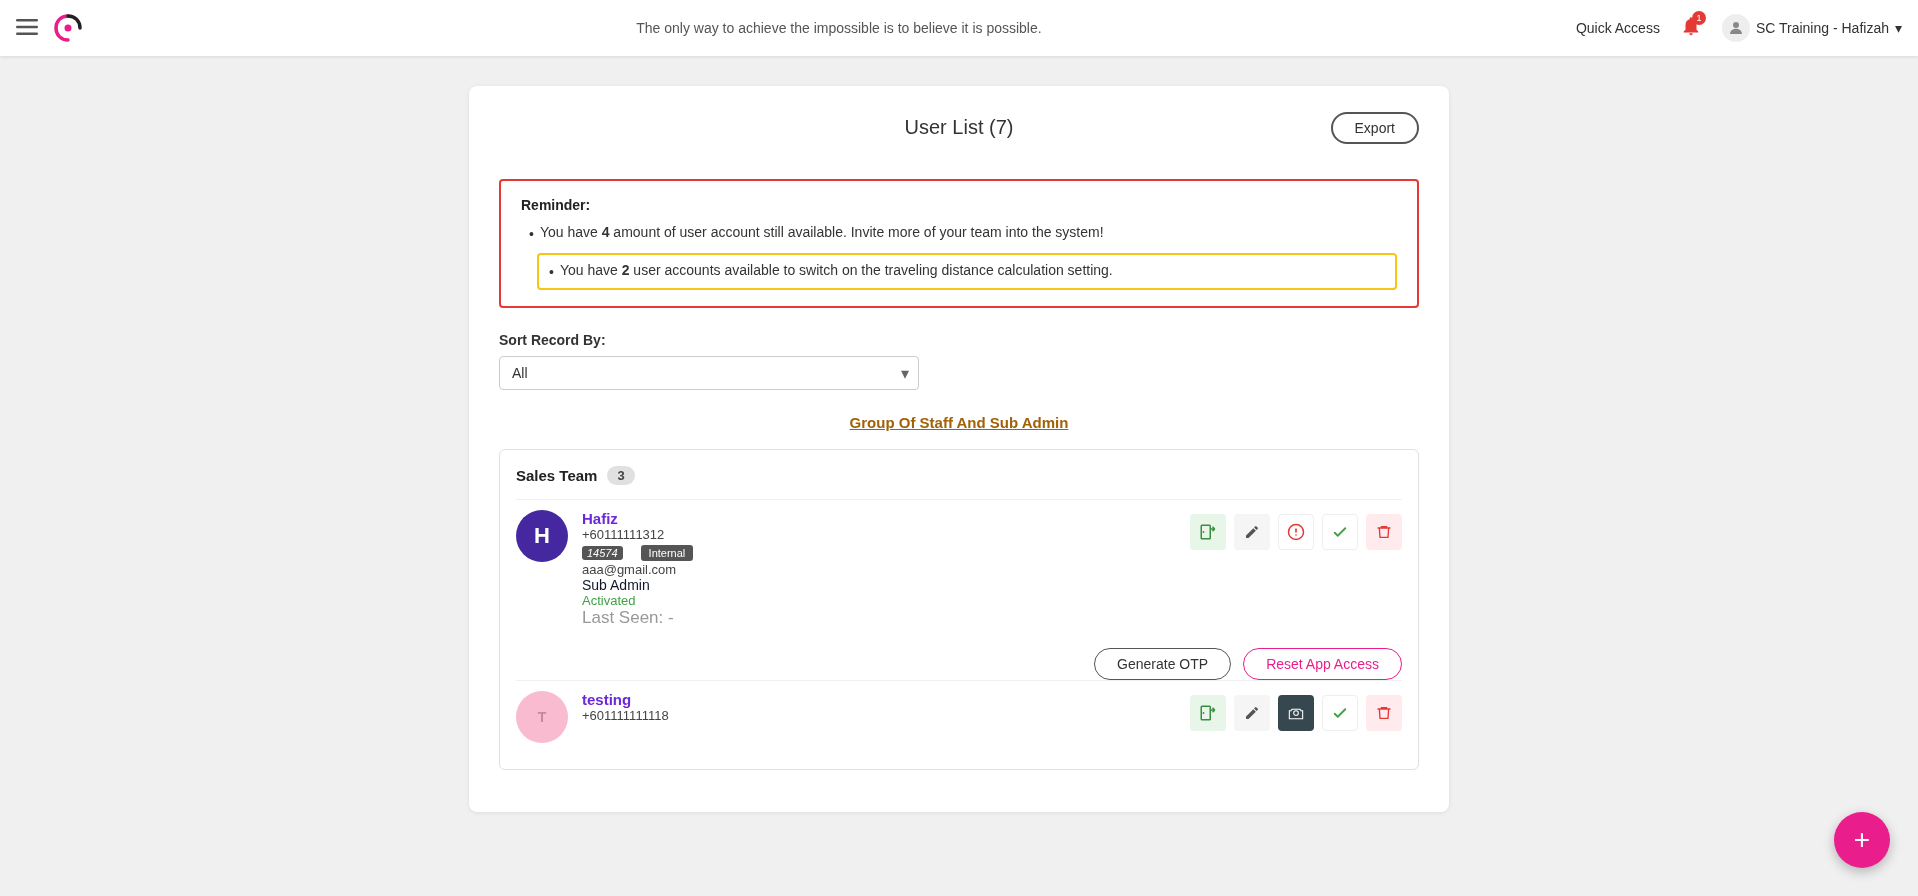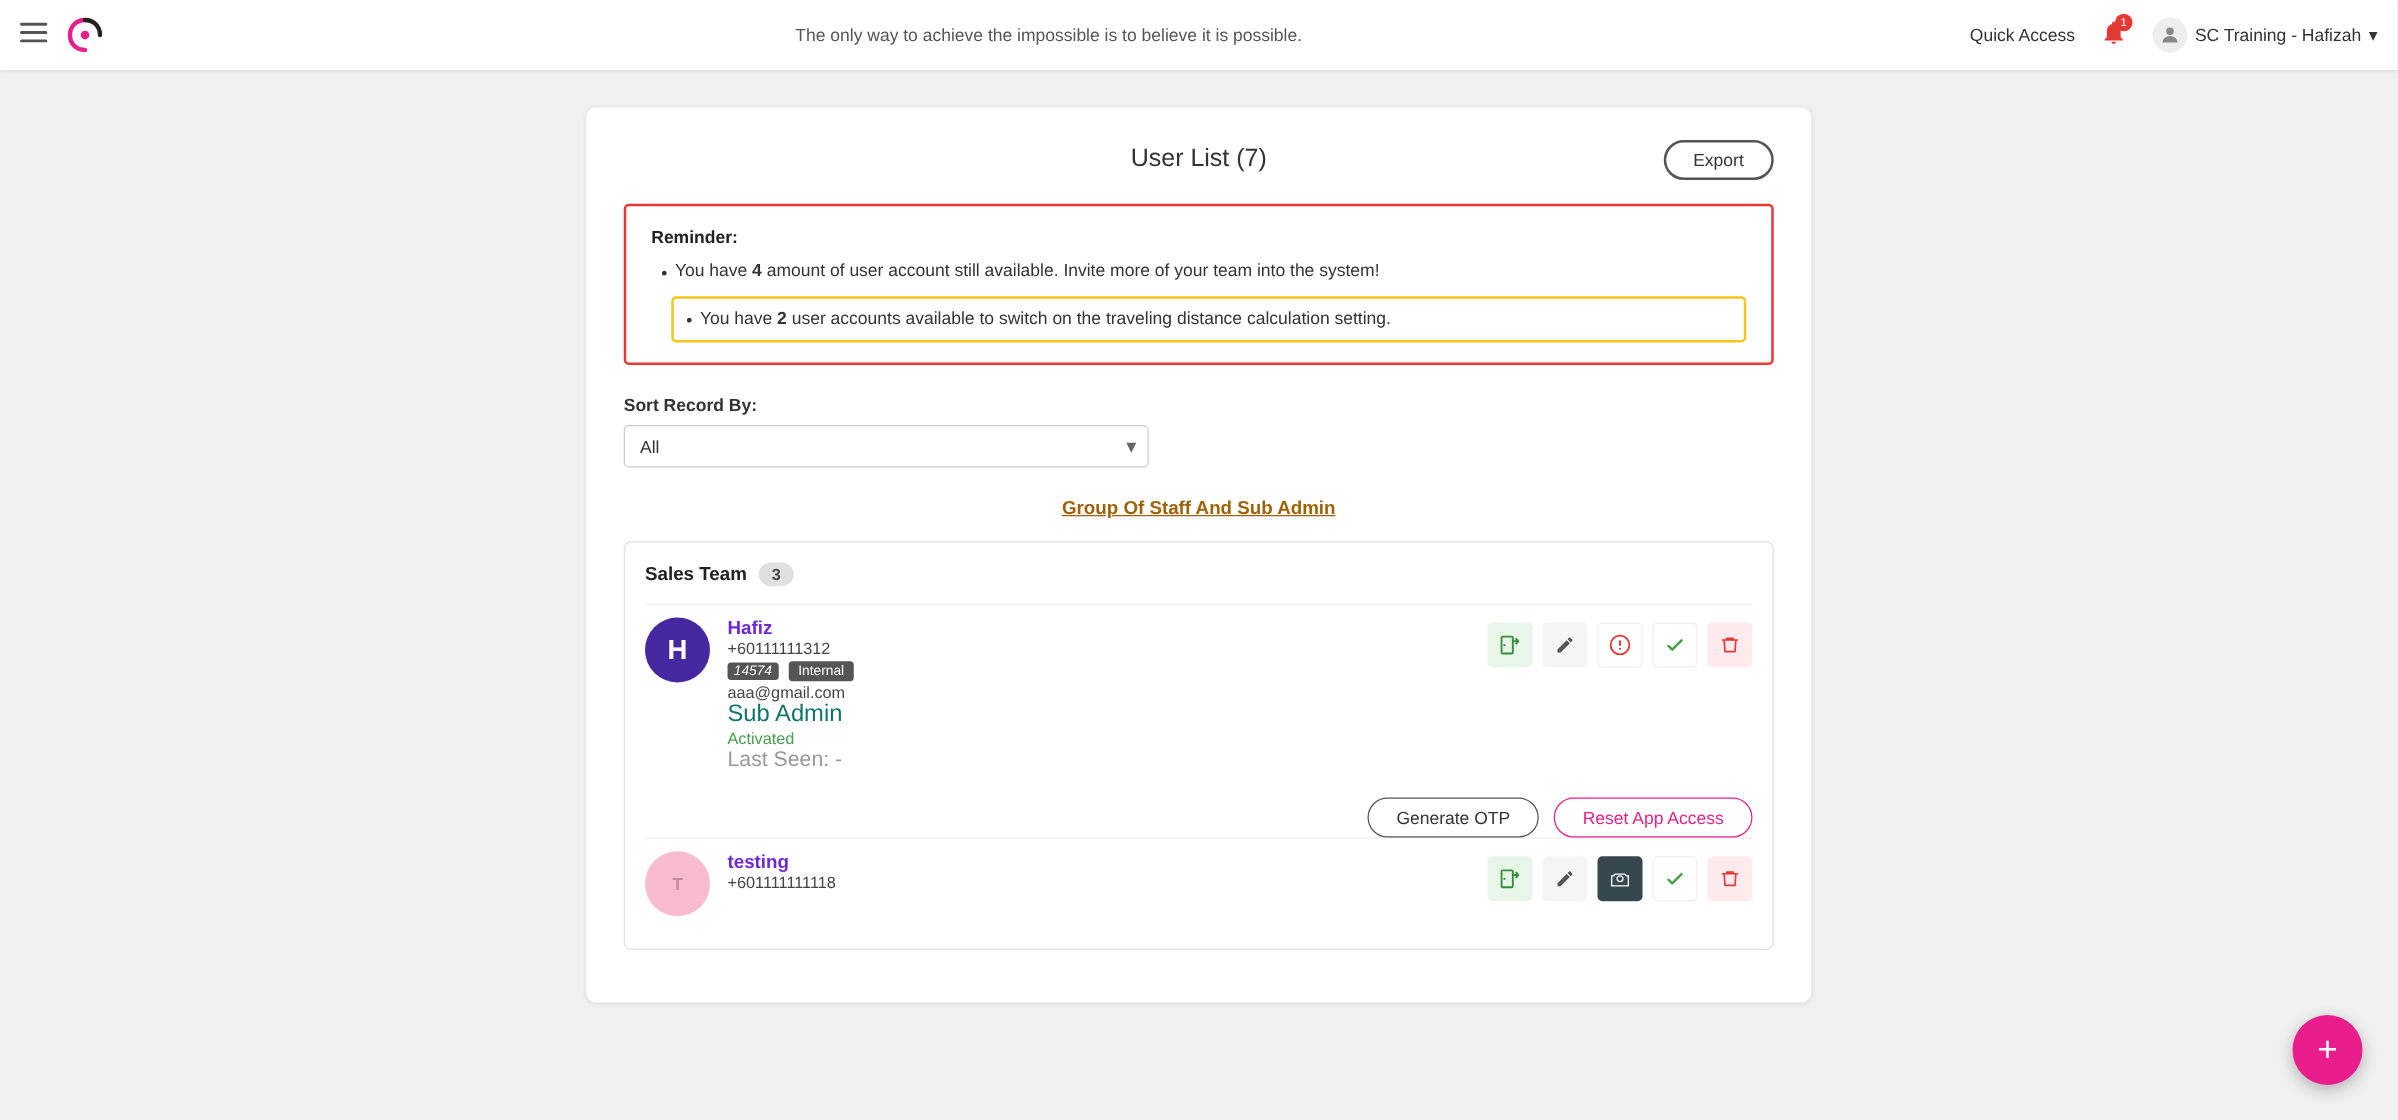--- a/index.html
+++ b/index.html
@@ -98,21 +98,21 @@
       padding: 30px 30px 30px 30px;
       box-shadow: 0 1px 4px rgba(0,0,0,0.08);
     }
 
     
     .page-title-row {
       display: flex;
       align-items: center;
       justify-content: center;
       position: relative;
-      margin-bottom: 24px;
+      margin-bottom: 40px;
     }
     .page-title {
       font-size: 20px;
       font-weight: 500;
       color: #333;
     }
     .export-btn {
       position: absolute;
       right: 0;
       background: #fff;
@@ -261,22 +261,22 @@
     }
     .user-phone {
       font-size: 13px;
       color: #444;
     }
     .user-email {
       font-size: 13px;
       color: #444;
     }
     .user-role {
-      font-size: 19px;
-      color: #0f766e;
+      font-size: 14px;
+      color: #0f172a;
     }
     .user-status-active {
       font-size: 13px;
       color: #43a047;
       font-weight: 500;
     }
     .user-last-seen {
       font-size: 17px;
       color: #999;
     }
@@ -290,21 +290,21 @@
       margin: 2px 0;
       font-style: italic;
     }
     .internal-badge {
       display: inline-block;
       background: #555;
       color: #fff;
       border-radius: 3px;
       font-size: 11px;
       padding: 2px 8px;
-      margin-left: 2px;
+      margin-left: 12px;
     }
     .user-meta-row {
       display: flex;
       align-items: center;
       gap: 6px;
       margin-top: 2px;
     }
 
     
     .user-actions {

